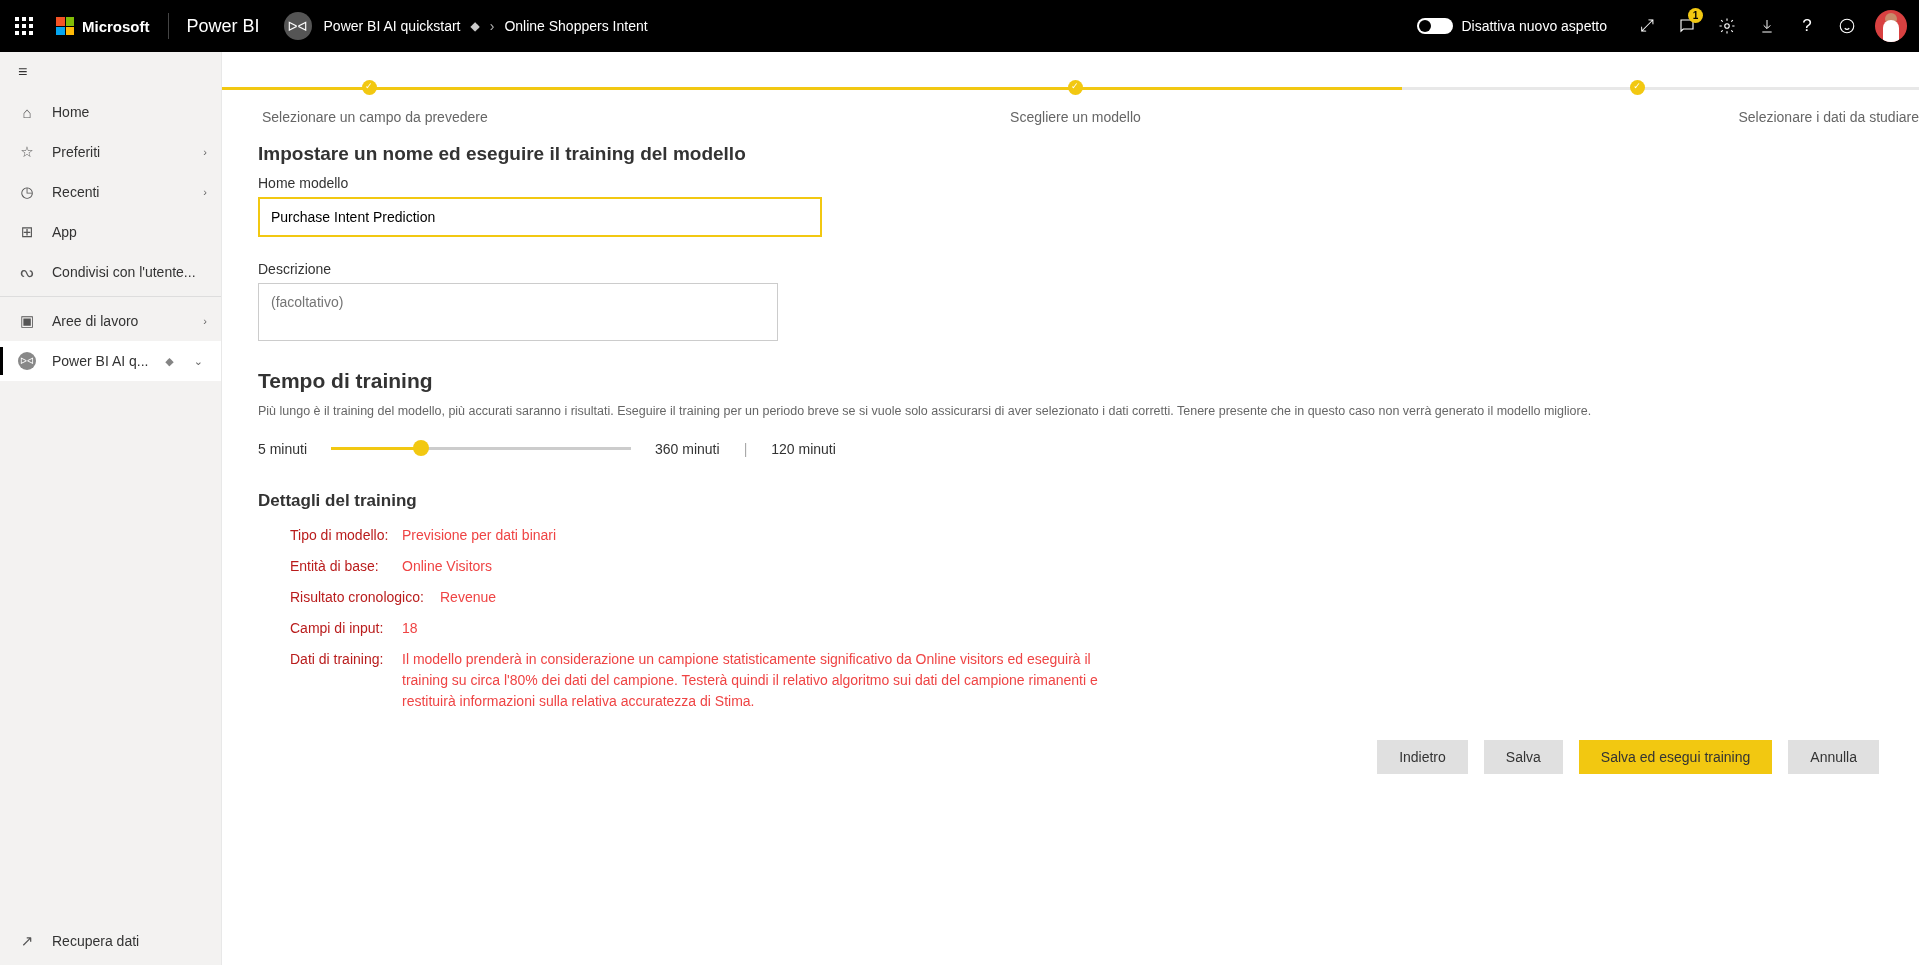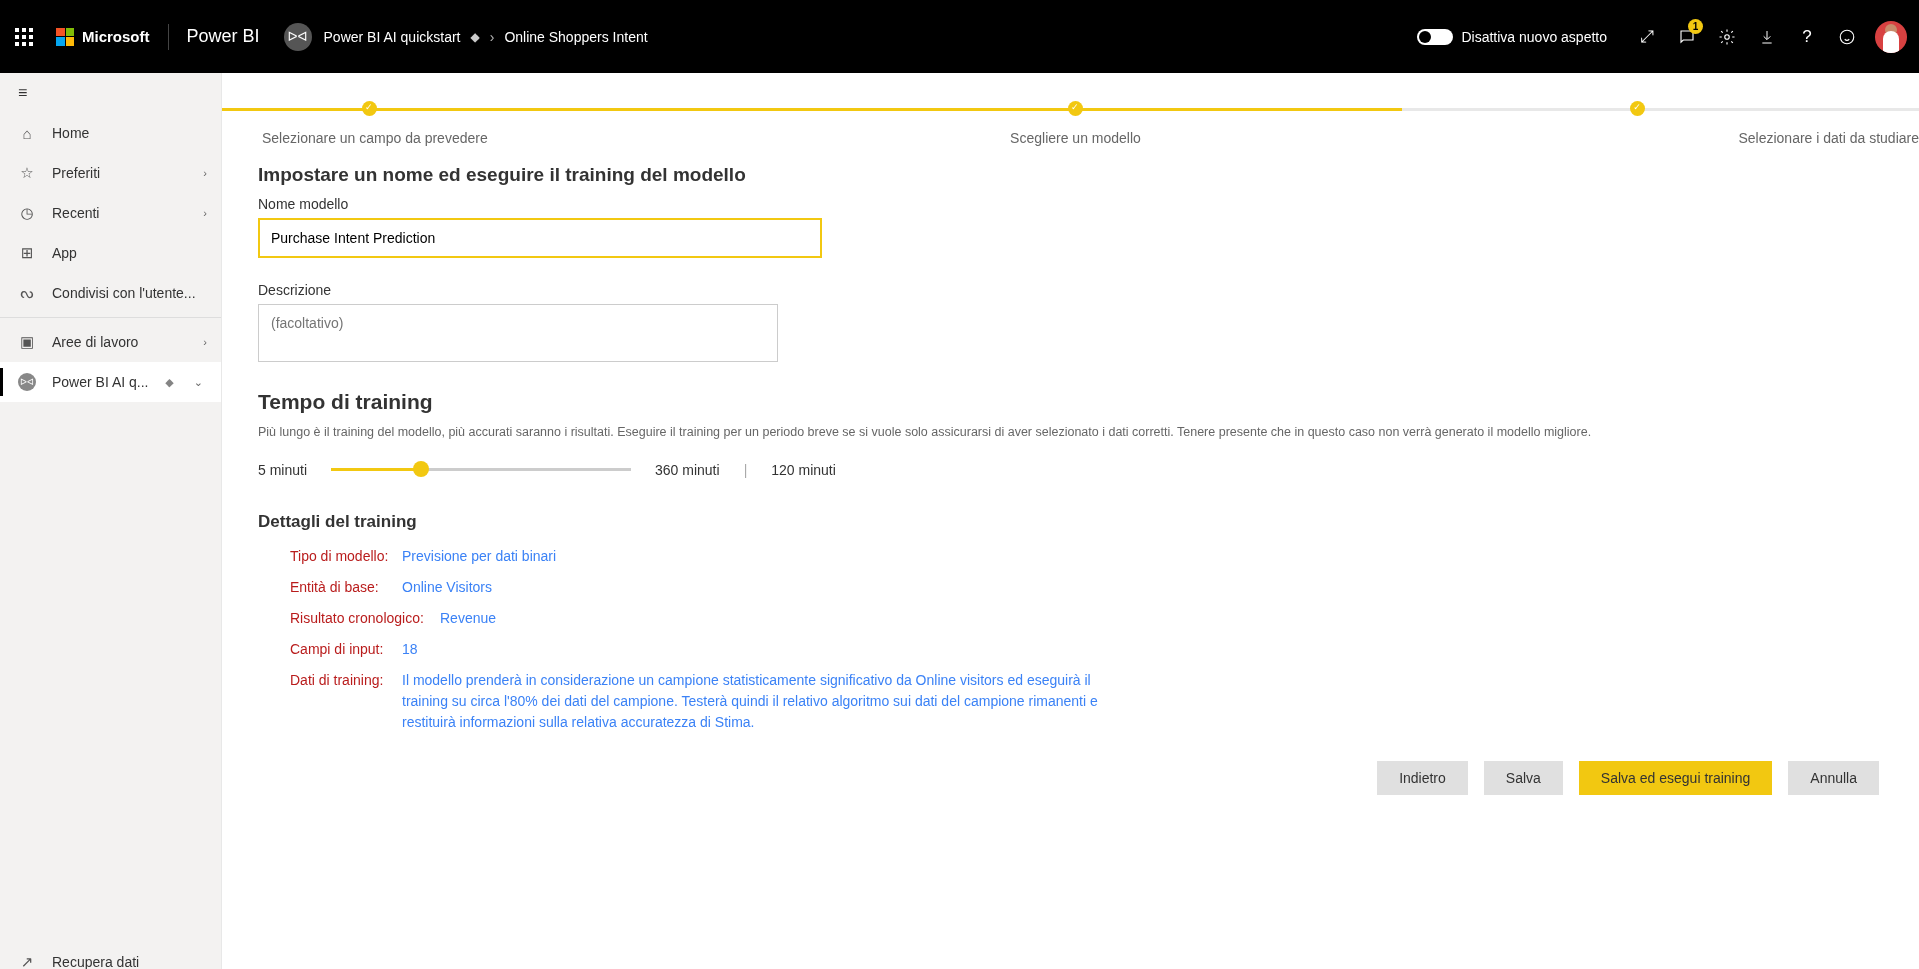--- a/index.html
+++ b/index.html
@@ -1,19 +1,19 @@
 <!DOCTYPE html>
 <html><head>
 <meta charset="utf-8">
 <style>
 * { margin:0; padding:0; box-sizing:border-box; font-family:"Segoe UI",Arial,sans-serif; }
 body { background:#fff; color:#333; overflow:hidden; width:1919px; height:969px; }
 
 
-.header { height:73px; background:#000; color:#fff; display:flex; align-items:center; padding:0 12px 0 0; }
+.header { height:52px; background:#000; color:#fff; display:flex; align-items:center; padding:0 12px 0 0; }
 .app-launcher { width:48px; height:56px; display:flex; align-items:center; justify-content:center; }
 .waffle { width:18px; height:18px; display:grid; grid-template-columns:repeat(3,4px); grid-template-rows:repeat(3,4px); gap:3px; }
 .waffle div { background:#fff; }
 .ms-logo { display:flex; align-items:center; gap:8px; margin-left:8px; }
 .ms-squares { width:18px; height:18px; display:grid; grid-template-columns:1fr 1fr; grid-template-rows:1fr 1fr; gap:1px; }
 .ms-squares div:nth-child(1){background:#f35325;} .ms-squares div:nth-child(2){background:#81bc06;}
 .ms-squares div:nth-child(3){background:#05a6f0;} .ms-squares div:nth-child(4){background:#ffba08;}
 .ms-text { font-size:15px; font-weight:600; }
 .divider { width:1px; height:26px; background:#444; margin:0 18px; }
 .product { font-size:18px; font-weight:400; }
@@ -62,21 +62,21 @@
 
 .slider-row { display:flex; align-items:center; gap:24px; margin-top:20px; font-size:14px; }
 .slider-track { width:300px; height:3px; background:#ccc; position:relative; }
 .slider-fill { height:3px; background:#f2c811; position:absolute; left:0; width:30%; }
 .slider-thumb { width:16px; height:16px; border-radius:50%; background:#f2c811; position:absolute; top:-7px; left:calc(30% - 8px); cursor:pointer; }
 .slider-sep { color:#aaa; }
 
 h3.subheading { font-size:17px; font-weight:600; margin-top:34px; margin-bottom:14px; }
 .detail-row { display:flex; font-size:14px; margin-bottom:10px; line-height:1.5; }
 .detail-label { width:112px; color:#b91c1c; flex-shrink:0;margin-left:32px; }
-.detail-value { color:#3b82f6; max-width:720px; }
+.detail-value { color:#ef4444; max-width:720px; }
 
 .button-row { display:flex; gap:16px; justify-content:flex-end; margin-top:28px; padding-right:4px; }
 .btn { height:34px; padding:0 22px; border:none; font-size:14px; cursor:pointer; background:#e0e0e0; color:#333; }
 .btn.primary { background:#f2c811; }
 
 
 .wizard { position:relative; margin-top:28px; }
 .wizard-steps { display:flex; }
 .wstep { flex:1; position:relative; }
 .wstep .dot { width:15px; height:15px; border-radius:50%; background:#f2c811; margin:0 0 14px; position:relative; z-index:2; }
@@ -217,21 +217,21 @@
         <div class="wstep" style="text-align:right;">
           <div class="dot check" style="margin:0 auto 14px;"></div>
           <div class="wlabel">Selezionare i dati da studiare</div>
         </div>
       </div>
     </div>
 
     <div class="content">
       <h2 class="section-title">Impostare un nome ed eseguire il training del modello</h2>
 
-      <div class="field-label">Nome modello</div>
+      <div class="field-label">Home modello</div>
       <input class="text-input" type="text" value="Purchase Intent Prediction" style="">
 
       <div class="spacer-v"></div>
       <div class="field-label">Descrizione</div>
       <textarea class="text-area" placeholder="(facoltativo)" style=""></textarea>
 
       <div class="spacer-v"></div>
       <h2 class="section-title" style="font-size:21px;">Tempo di training</h2>
       <div class="help-text">Più lungo è il training del modello, più accurati saranno i risultati. Eseguire il training per un periodo breve se si vuole solo assicurarsi di aver selezionato i dati corretti. Tenere presente che in questo caso non verrà generato il modello migliore.</div>
 

